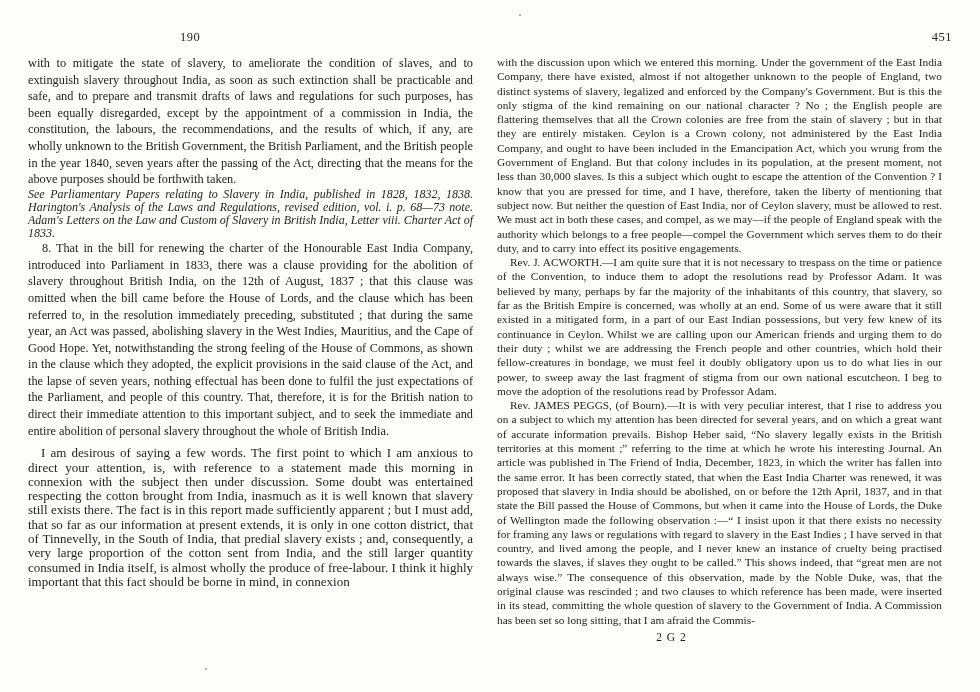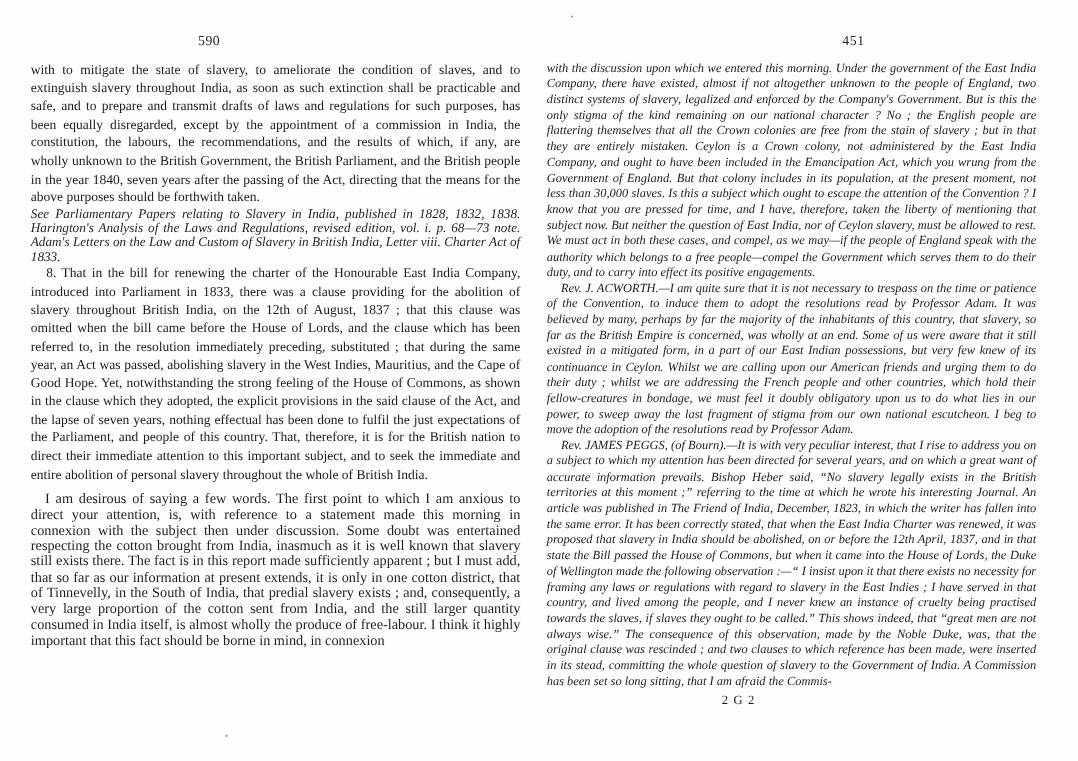--- a/index.html
+++ b/index.html
@@ -31,21 +31,21 @@
     display: flex;
     justify-content: space-between;
     padding: 0 0 10px 0;
   }
   .folio {
     font-size: 12.5px;
     letter-spacing: 0.5px;
     color: #262626;
   }
   .folio.left { margin-left: 152px; }
-  .folio.right { margin-right: 166px; }
+  .folio.right { }
   .columns {
     display: flex;
     gap: 24px;
   }
   .col {
     width: 445px;
   }
   .col p {
     margin: 0 0 0 0;
     text-align: justify;
@@ -74,21 +74,20 @@
     line-height: 14.3px;
     text-indent: 13px;
     color: #1f1f1f;
   }
   .gap { height: 7px; }
   
   .rcol .body-text {
     font-size: 11.3px;
     line-height: 14.3px;
     text-indent: 13px;
-    font-style: italic;
   }
   .rcol .body-text.noindent { text-indent: 0; }
   .sig {
     margin-top: 4px;
     text-align: center;
     font-size: 11.5px;
     letter-spacing: 1px;
     padding-right: 96px;
   }
   .speck {
@@ -102,21 +101,21 @@
 </head>
 <body>
 
 <div class="page">
   <div class="speck" style="left:519px; top:14px;"></div>
   <div class="speck" style="left:205px; top:668px;"></div>
 
   <div class="page-inner">
 
     <div class="folios">
-      <div class="folio left">590</div>
+      <div class="folio left">190</div>
       <div class="folio right">451</div>
     </div>
 
     <div class="columns">
 
       <div class="col lcol">
         <p class="body-text noindent">with to mitigate the state of slavery, to ameliorate the condition of slaves, and to extinguish slavery throughout India, as soon as such extinction shall be practicable and safe, and to prepare and transmit drafts of laws and regulations for such purposes, has been equally disregarded, except by the appointment of a commission in India, the constitution, the labours, the recommendations, and the results of which, if any, are wholly unknown to the British Government, the British Parliament, and the British people in the year 1840, seven years after the passing of the Act, directing that the means for the above purposes should be forthwith taken.</p>
         <p class="note-text">See Parliamentary Papers relating to Slavery in India, published in 1828, 1832, 1838.  Harington's Analysis of the Laws and Regulations, revised edition, vol. i. p. 68—73 note.  Adam's Letters on the Law and Custom of Slavery in British India, Letter viii.  Charter Act of 1833.</p>
         <p class="body-text">8. That in the bill for renewing the charter of the Honourable East India Company, introduced into Parliament in 1833, there was a clause providing for the abolition of slavery throughout British India, on the 12th of August, 1837 ; that this clause was omitted when the bill came before the House of Lords, and the clause which has been referred to, in the resolution immediately preceding, substituted ; that during the same year, an Act was passed, abolishing slavery in the West Indies, Mauritius, and the Cape of Good Hope.  Yet, notwithstanding the strong feeling of the House of Commons, as shown in the clause which they adopted, the explicit provisions in the said clause of the Act, and the lapse of seven years, nothing effectual has been done to fulfil the just expectations of the Parliament, and people of this country.  That, therefore, it is for the British nation to direct their immediate attention to this important subject, and to seek the immediate and entire abolition of personal slavery throughout the whole of British India.</p>
         <div class="gap"></div>

